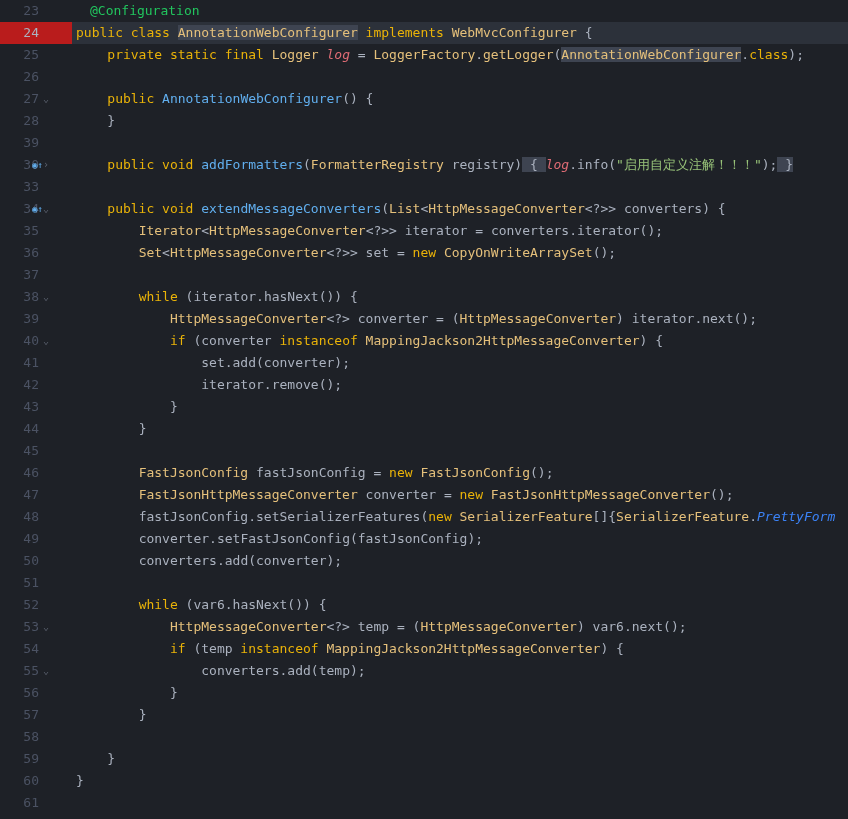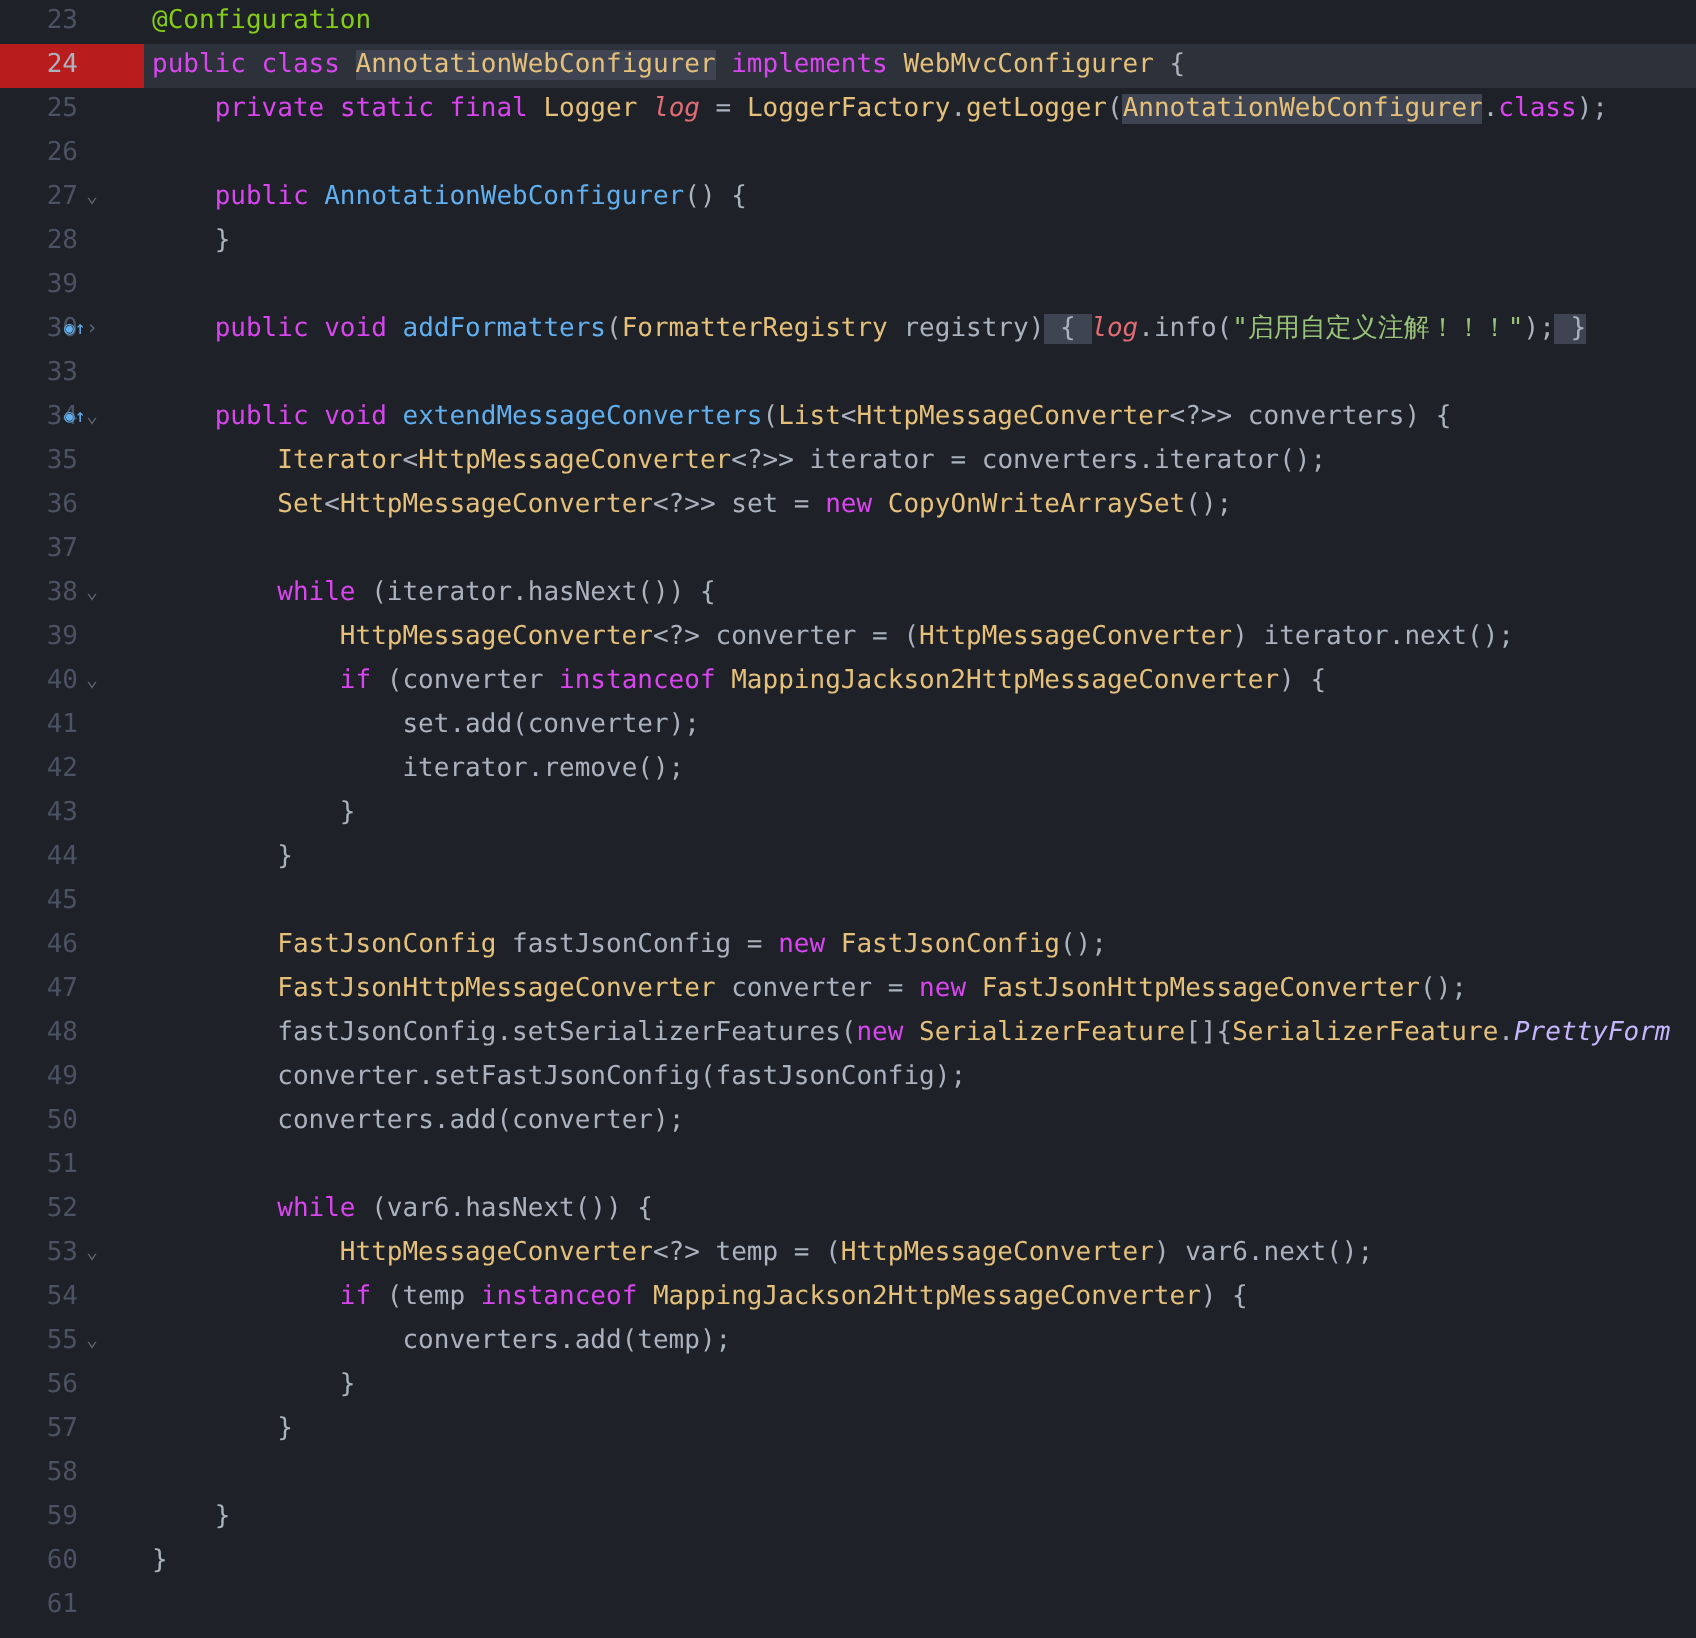--- a/index.html
+++ b/index.html
@@ -65,32 +65,32 @@
     }
     .highlighted-line-full {
       position: absolute;
       left: 0;
       right: 0;
       top: 22px;
       height: 22px;
       background: #2c313a;
       z-index: 0;
     }
-    .kw { color: #d946ef; }
+    .kw { color: #eab308; }
     .type { color: #e5c07b; }
     .method-decl { color: #61afef; }
     .static-call { color: #e5c07b; }
     .str { color: #98c379; }
     .var { color: #e06c75; }
-    .annotation { color: #84cc16; }
+    .annotation { color: #22c55e; margin-left: 14px; }
     .brace { color: #abb2bf; }
     .italic { font-style: italic; }
     .hl-bg { background: #3e4451; }
     .field-ref { color: #e06c75; font-style: italic; }
-    .static-field { color: #c4b5fd; font-style: italic; }
+    .static-field { color: #3b82f6; font-style: italic; }
   </style>
 </head>
 <body>
 
 <div class="editor">
   <div class="highlighted-line-full"></div>
   <div class="gutter" id="gutter">
       <div class="gutter-row">
         <span class="line-num">23</span>
         <span class="fold-icon"></span>

